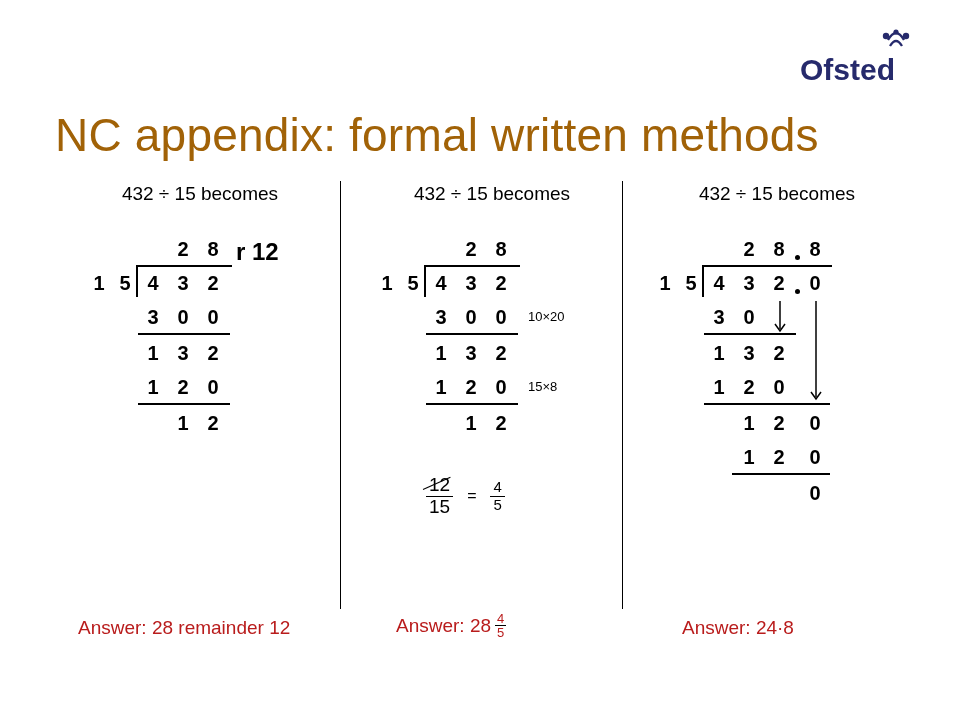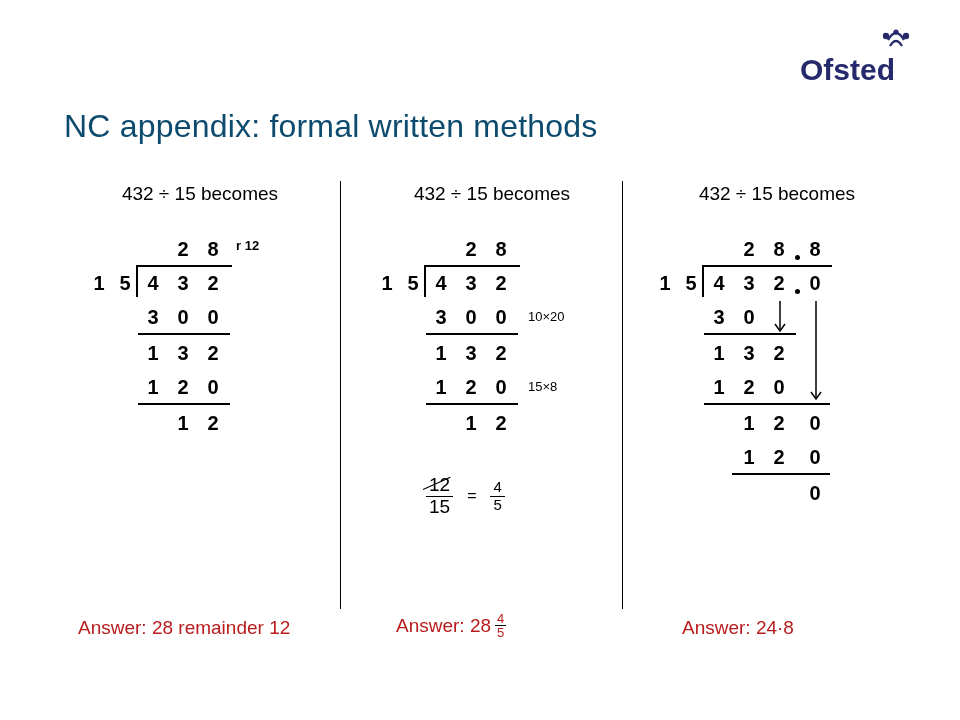--- a/index.html
+++ b/index.html
@@ -12,24 +12,24 @@
     overflow: hidden;
   }
   .logo {
     position: absolute;
     top: 28px;
     right: 40px;
   }
   .title {
     position: absolute;
     top: 108px;
-    left: 64px;
-    font-size: 32px;
+    left: 55px;
+    font-size: 46px;
     font-weight: 400;
-    color: #0c4a6e;
+    color: #a16207;
     letter-spacing: 0.2px;
   }
   .content {
     position: absolute;
     top: 175px;
     left: 60px;
     width: 850px;
     height: 470px;
     display: flex;
   }
@@ -65,21 +65,21 @@
   .cell {
     position:absolute;
     width:26px; height:32px;
     font-weight:700;
     font-size:20px;
     display:flex; align-items:center; justify-content:center;
     color:#000;
   }
   .hline { position:absolute; height:2px; background:#000; }
   .vline { position:absolute; width:2px; background:#000; }
-  .rlabel { position:absolute; font-weight:700; font-size:13px; }
+  .rlabel { position:absolute; font-weight:700; font-size:24px; }
   .sidenote { position:absolute; font-size:13px; }
   .fracline { display:flex; align-items:center; gap:14px; font-size:16px; }
   .strikefrac { position:relative; display:inline-flex; flex-direction:column; align-items:center; line-height:1.1; font-size:19px;}
   .strikefrac .t { border-bottom:1px solid #000; padding:0 3px; }
   .strikefrac .slash { position:absolute; left:-3px; top:14px; width:30px; height:1px; background:#000; transform:rotate(-24deg); transform-origin:left center;}
   .arrow { position:absolute; }
   .arrow svg { display:block; }
   .dot { position:absolute; width:5px; height:5px; border-radius:50%; background:#000;}
 </style>
 </head>

